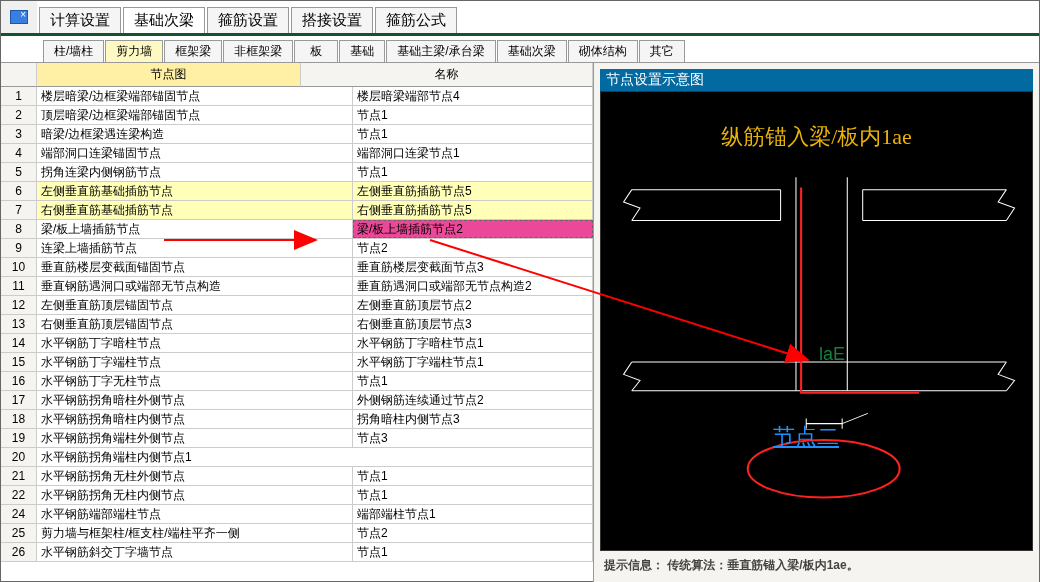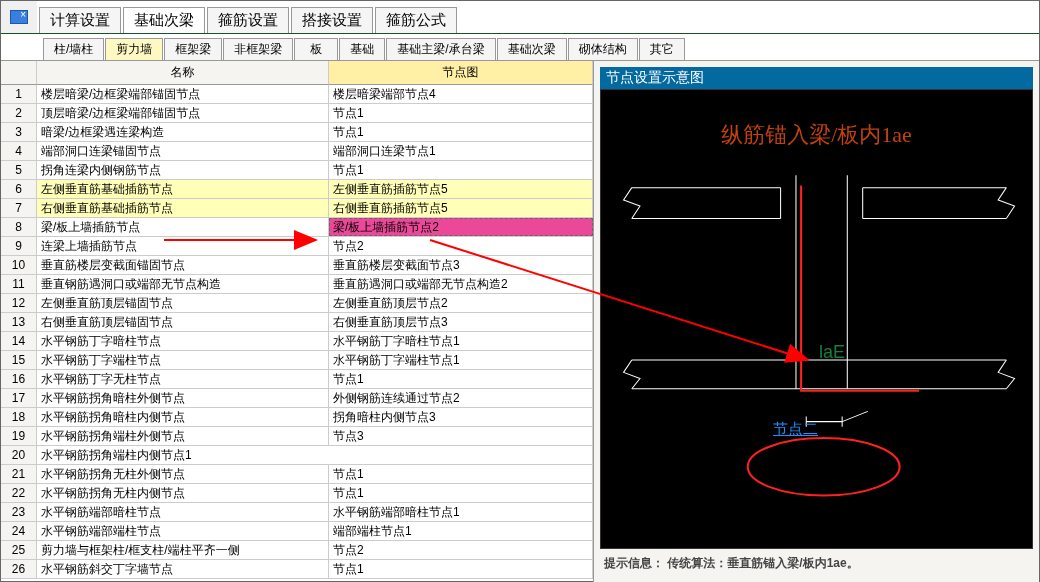--- a/index.html
+++ b/index.html
@@ -9,52 +9,52 @@
     
     .topbar { display: flex; align-items: center; height: 32px; }
     .sys-icon { width: 36px; height: 32px; display: flex; align-items: center; justify-content: center; background: #f0f0f0; }
     .sys-icon-inner { width: 18px; height: 14px; background: #3a7ee0; border: 1px solid #1b58a8; position: relative; }
     .sys-icon-inner::after { content: "×"; color: #fff; font-size: 10px; position: absolute; right: 1px; top: -2px; }
     
     .tab-row { display: flex; align-items: flex-end; padding-left: 2px; padding-top: 6px; }
     .tab { padding: 3px 10px; border: 1px solid #999; border-bottom: none; background: #f5f5f5; margin-right: 2px; cursor: pointer; font-size: 15px; }
     .tab.active { background: #fff; font-weight: normal; }
     
-    .sub-tab-row { display: flex; align-items: flex-end; border-top: 1px solid #14532d; padding-left: 42px; padding-top: 4px; background: #fff; }
+    .sub-tab-row { display: flex; align-items: flex-end; border-top: 3px solid #14532d; padding-left: 42px; padding-top: 4px; background: #fff; }
     .sub-tab { padding: 2px 10px; border: 1px solid #999; border-bottom: none; background: #f5f5f5; margin-right: 1px; cursor: pointer; font-size: 12px; min-width: 44px; text-align: center; }
     .sub-tab.active { background: #fef9c3; }
     .sub-tab.wide { min-width: 94px; }
     
     .content-row { display: flex; border-top: 1px solid #999; height: calc(100% - 56px); }
     
     .table-area { width: 593px; display: flex; flex-direction: column; border-right: 1px solid #999; overflow: hidden; }
     .table-header { display: flex; }
     .th { background: #f5f4f0; border-right: 1px solid #ccc; border-bottom: 1px solid #999; text-align: center; padding: 3px 0; font-size: 12px; }
     .th-num { width: 36px; }
     .th-name { width: 292px; }
     .th-node { flex: 1; background: #fff0a6; }
     
     .table-body { overflow-y: auto; flex: 1; }
     .tr { display: flex; border-bottom: 1px solid #ccc; height: 19px; align-items: stretch; }
     .td { border-right: 1px solid #ccc; padding: 1px 4px; overflow: hidden; white-space: nowrap; font-size: 12px; line-height: 17px; }
     .td-num { width: 36px; text-align: center; background: #f5f4f0; }
-    .td-name { width: 292px; }
+    .td-name { width: 316px; }
     .td-node { flex: 1; }
     
     .tr.hl .td-name, .tr.hl .td-node { background: #ffffb8; }
     .tr.sel .td-node { background: #ec4899; border: 1px dashed #666; padding: 0 3px; }
     
     .preview { flex: 1; background: #f5f4f0; padding: 6px; display: flex; flex-direction: column; }
     .preview-title { background: #0369a1; color: #fff; padding: 2px 6px; font-size: 14px; }
     .preview-canvas { flex: 1; background: #000; position: relative; border: 1px solid #333; }
     .preview-info { padding: 6px 4px; font-size: 12px; color: #444; font-weight: bold; }
     
-    .cad-title { position: absolute; top: 30px; left: 0; right: 0; text-align: center; color: #c2410c; font-size: 22px; font-family: SimSun, serif; }
+    .cad-title { position: absolute; top: 30px; left: 0; right: 0; text-align: center; color: #eab308; font-size: 22px; font-family: SimSun, serif; }
     .cad-lae { position: absolute; top: 252px; left: 218px; color: #15803d; font-size: 18px; }
-    .cad-node2 { position: absolute; top: 330px; left: 172px; color: #1e90ff; font-size: 15px; text-decoration: underline; }
+    .cad-node2 { position: absolute; top: 330px; left: 172px; color: #1e90ff; font-size: 22px; text-decoration: underline; }
     
     .overlay { position: absolute; top: 0; left: 0; pointer-events: none; }
   </style>
 </head>
 <body>
 
 <div class="outer">
   <div class="topbar">
     <div class="sys-icon">
         <div class="sys-icon-inner"></div>
@@ -76,22 +76,22 @@
       <div class="sub-tab">基础</div>
       <div class="sub-tab wide">基础主梁/承台梁</div>
       <div class="sub-tab">基础次梁</div>
       <div class="sub-tab">砌体结构</div>
       <div class="sub-tab">其它</div>
     </div>
   <div class="content-row">
     <div class="table-area">
       <div class="table-header">
         <div class="th th-num"></div>
+        <div class="th th-node">节点图</div>
         <div class="th th-name">名称</div>
-        <div class="th th-node">节点图</div>
       </div>
       <div class="table-body" id="tbody">
           <div class="tr">
             <div class="td td-num">1</div>
             <div class="td td-name">楼层暗梁/边框梁端部锚固节点</div>
             <div class="td td-node">楼层暗梁端部节点4</div>
           </div>
           <div class="tr">
             <div class="td td-num">2</div>
             <div class="td td-name">顶层暗梁/边框梁端部锚固节点</div>
@@ -188,25 +188,20 @@
           </div>
           <div class="tr">
             <div class="td td-num">21</div>
             <div class="td td-name">水平钢筋拐角无柱外侧节点</div>
             <div class="td td-node">节点1</div>
           </div>
           <div class="tr">
             <div class="td td-num">22</div>
             <div class="td td-name">水平钢筋拐角无柱内侧节点</div>
             <div class="td td-node">节点1</div>
-          </div>
-          <div class="tr">
-            <div class="td td-num">23</div>
-            <div class="td td-name">水平钢筋端部暗柱节点</div>
-            <div class="td td-node">水平钢筋端部暗柱节点1</div>
           </div>
           <div class="tr">
             <div class="td td-num">24</div>
             <div class="td td-name">水平钢筋端部端柱节点</div>
             <div class="td td-node">端部端柱节点1</div>
           </div>
           <div class="tr">
             <div class="td td-num">25</div>
             <div class="td td-name">剪力墙与框架柱/框支柱/端柱平齐一侧</div>
             <div class="td td-node">节点2</div>

